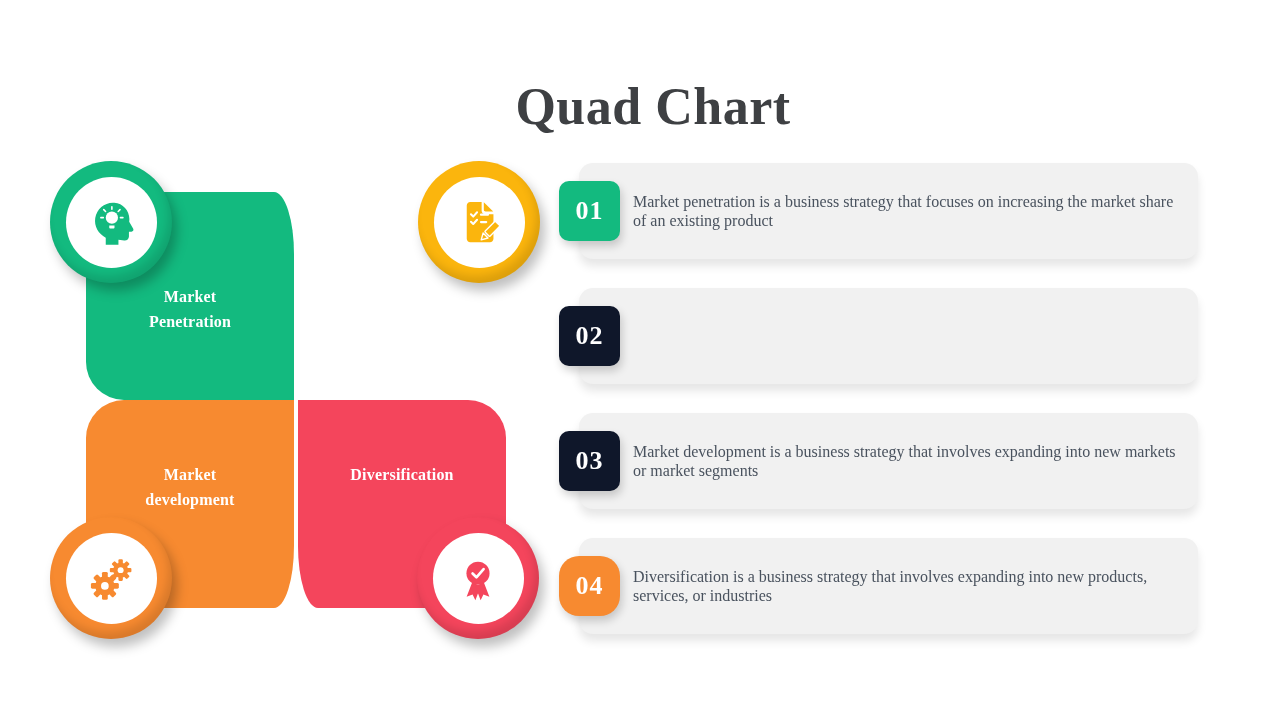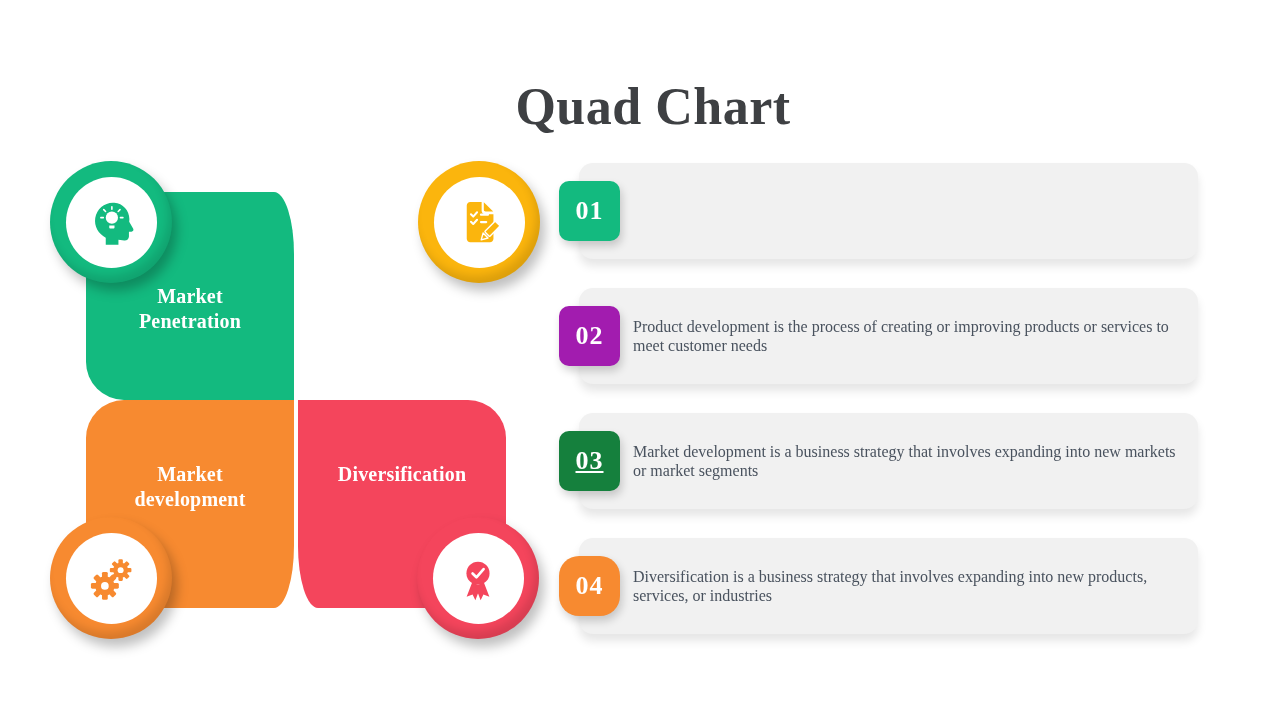--- a/index.html
+++ b/index.html
@@ -15,21 +15,21 @@
   
   .quad-area { position:absolute; left:86px; top:192px; width:416px; height:416px; }
   .quad { position:absolute; width:208px; height:208px; }
   .quad.q0 { left:0;     top:0;     background:#13BA7F; border-radius:70px 20px 0 38px / 70px 62px 0 38px; }
   .quad.q1 { left:208px; top:0;     background:#FBB50D; border-radius:20px 70px 38px 0 / 62px 70px 38px 0; }
   .quad.q2 { left:0;     top:208px; background:#F78A30; border-radius:38px 0 20px 70px / 38px 0 62px 70px; }
   .quad.q3 { left:212px; top:208px; background:#F4455C; border-radius:0 38px 70px 20px / 0 38px 70px 62px; }
 
   .quad-label {
     position:absolute; left:0; right:0; text-align:center; color:#fff;
-    font-size:20px; line-height:25px; font-weight:700; white-space:pre-line; letter-spacing:.2px;
+    font-size:16px; line-height:25px; font-weight:700; white-space:pre-line; letter-spacing:.2px;
   }
   .q0 .quad-label, .q1 .quad-label { top:92px; }
   .q2 .quad-label, .q3 .quad-label { top:62px; }
 
   .icon-badge {
     position:absolute; width:122px; height:122px; border-radius:50%;
     display:flex; align-items:center; justify-content:center;
     box-shadow:5px 8px 12px rgba(0,0,0,.25), inset -4px -7px 9px rgba(0,0,0,.12);
   }
   .icon-badge .inner {
@@ -51,23 +51,23 @@
   }
   .card p { margin:0; font-size:16px; line-height:19.5px; color:#49525E; }
   .card-num {
     position:absolute; left:-20px; top:50%; transform:translateY(-50%);
     width:61px; height:60px; border-radius:10px;
     display:flex; align-items:center; justify-content:center;
     color:#fff; font-size:26px; font-weight:700; letter-spacing:1px;
     box-shadow:2px 5px 8px rgba(0,0,0,.18);
   }
   .bg-green  { background:#13BA7F; }
-  .bg-yellow { background:#a21caf; }
+  .bg-yellow { background:#0f172a; }
   .bg-orange { background:#F78A30;border-radius:20px; }
-  .bg-red    { background:#15803d;text-decoration:underline; }
+  .bg-red    { background:#0f172a; }
 </style>
 </head>
 <body>
 
 <div class="slide">
 
   <h1 class="title">Quad Chart</h1>
 
   <div class="quad-area">
 
@@ -160,25 +160,25 @@
         </svg>
       </div>
     </div>
 
   </div>
 
   <div class="cards">
 
     <div class="card">
       <div class="card-num bg-green">01</div>
+      <p>Market penetration is a business strategy that focuses on increasing the market share of an existing product</p>
     </div>
 
     <div class="card">
       <div class="card-num bg-yellow">02</div>
-      <p>Product development is the process of creating or improving products or services to meet customer needs</p>
     </div>
 
     <div class="card">
       <div class="card-num bg-red">03</div>
       <p>Market development is a business strategy that involves expanding into new markets or market segments</p>
     </div>
 
     <div class="card">
       <div class="card-num bg-orange">04</div>
       <p>Diversification is a business strategy that involves expanding into new products, services, or industries</p>

